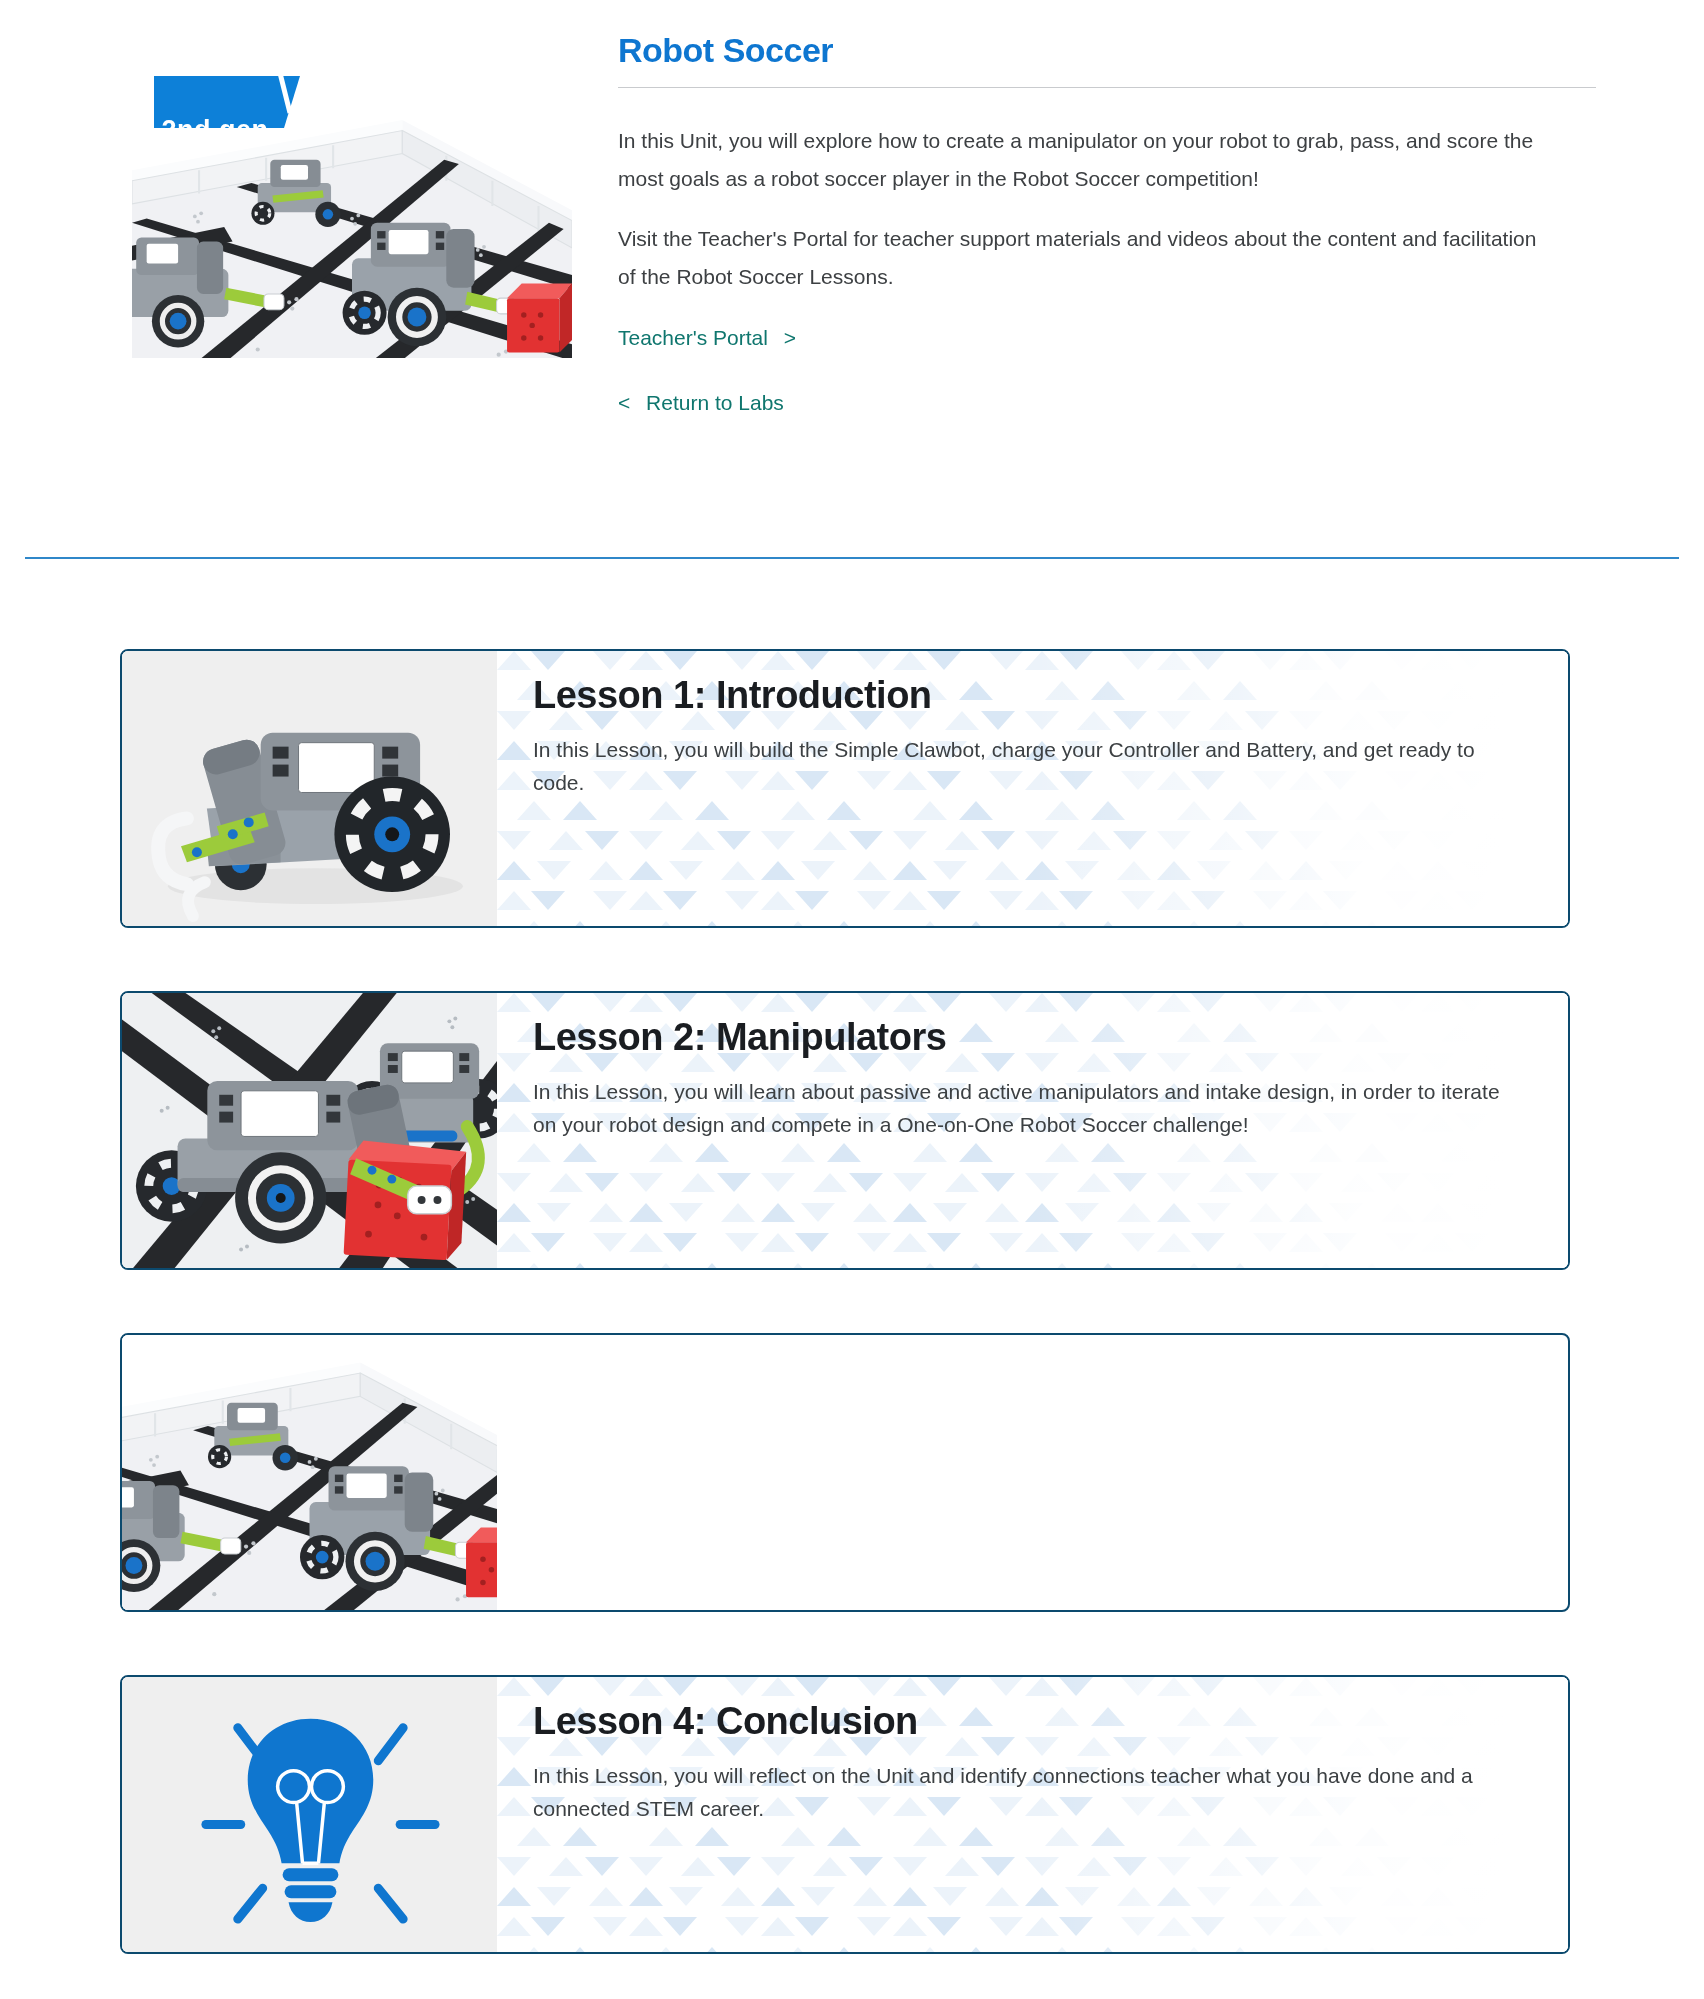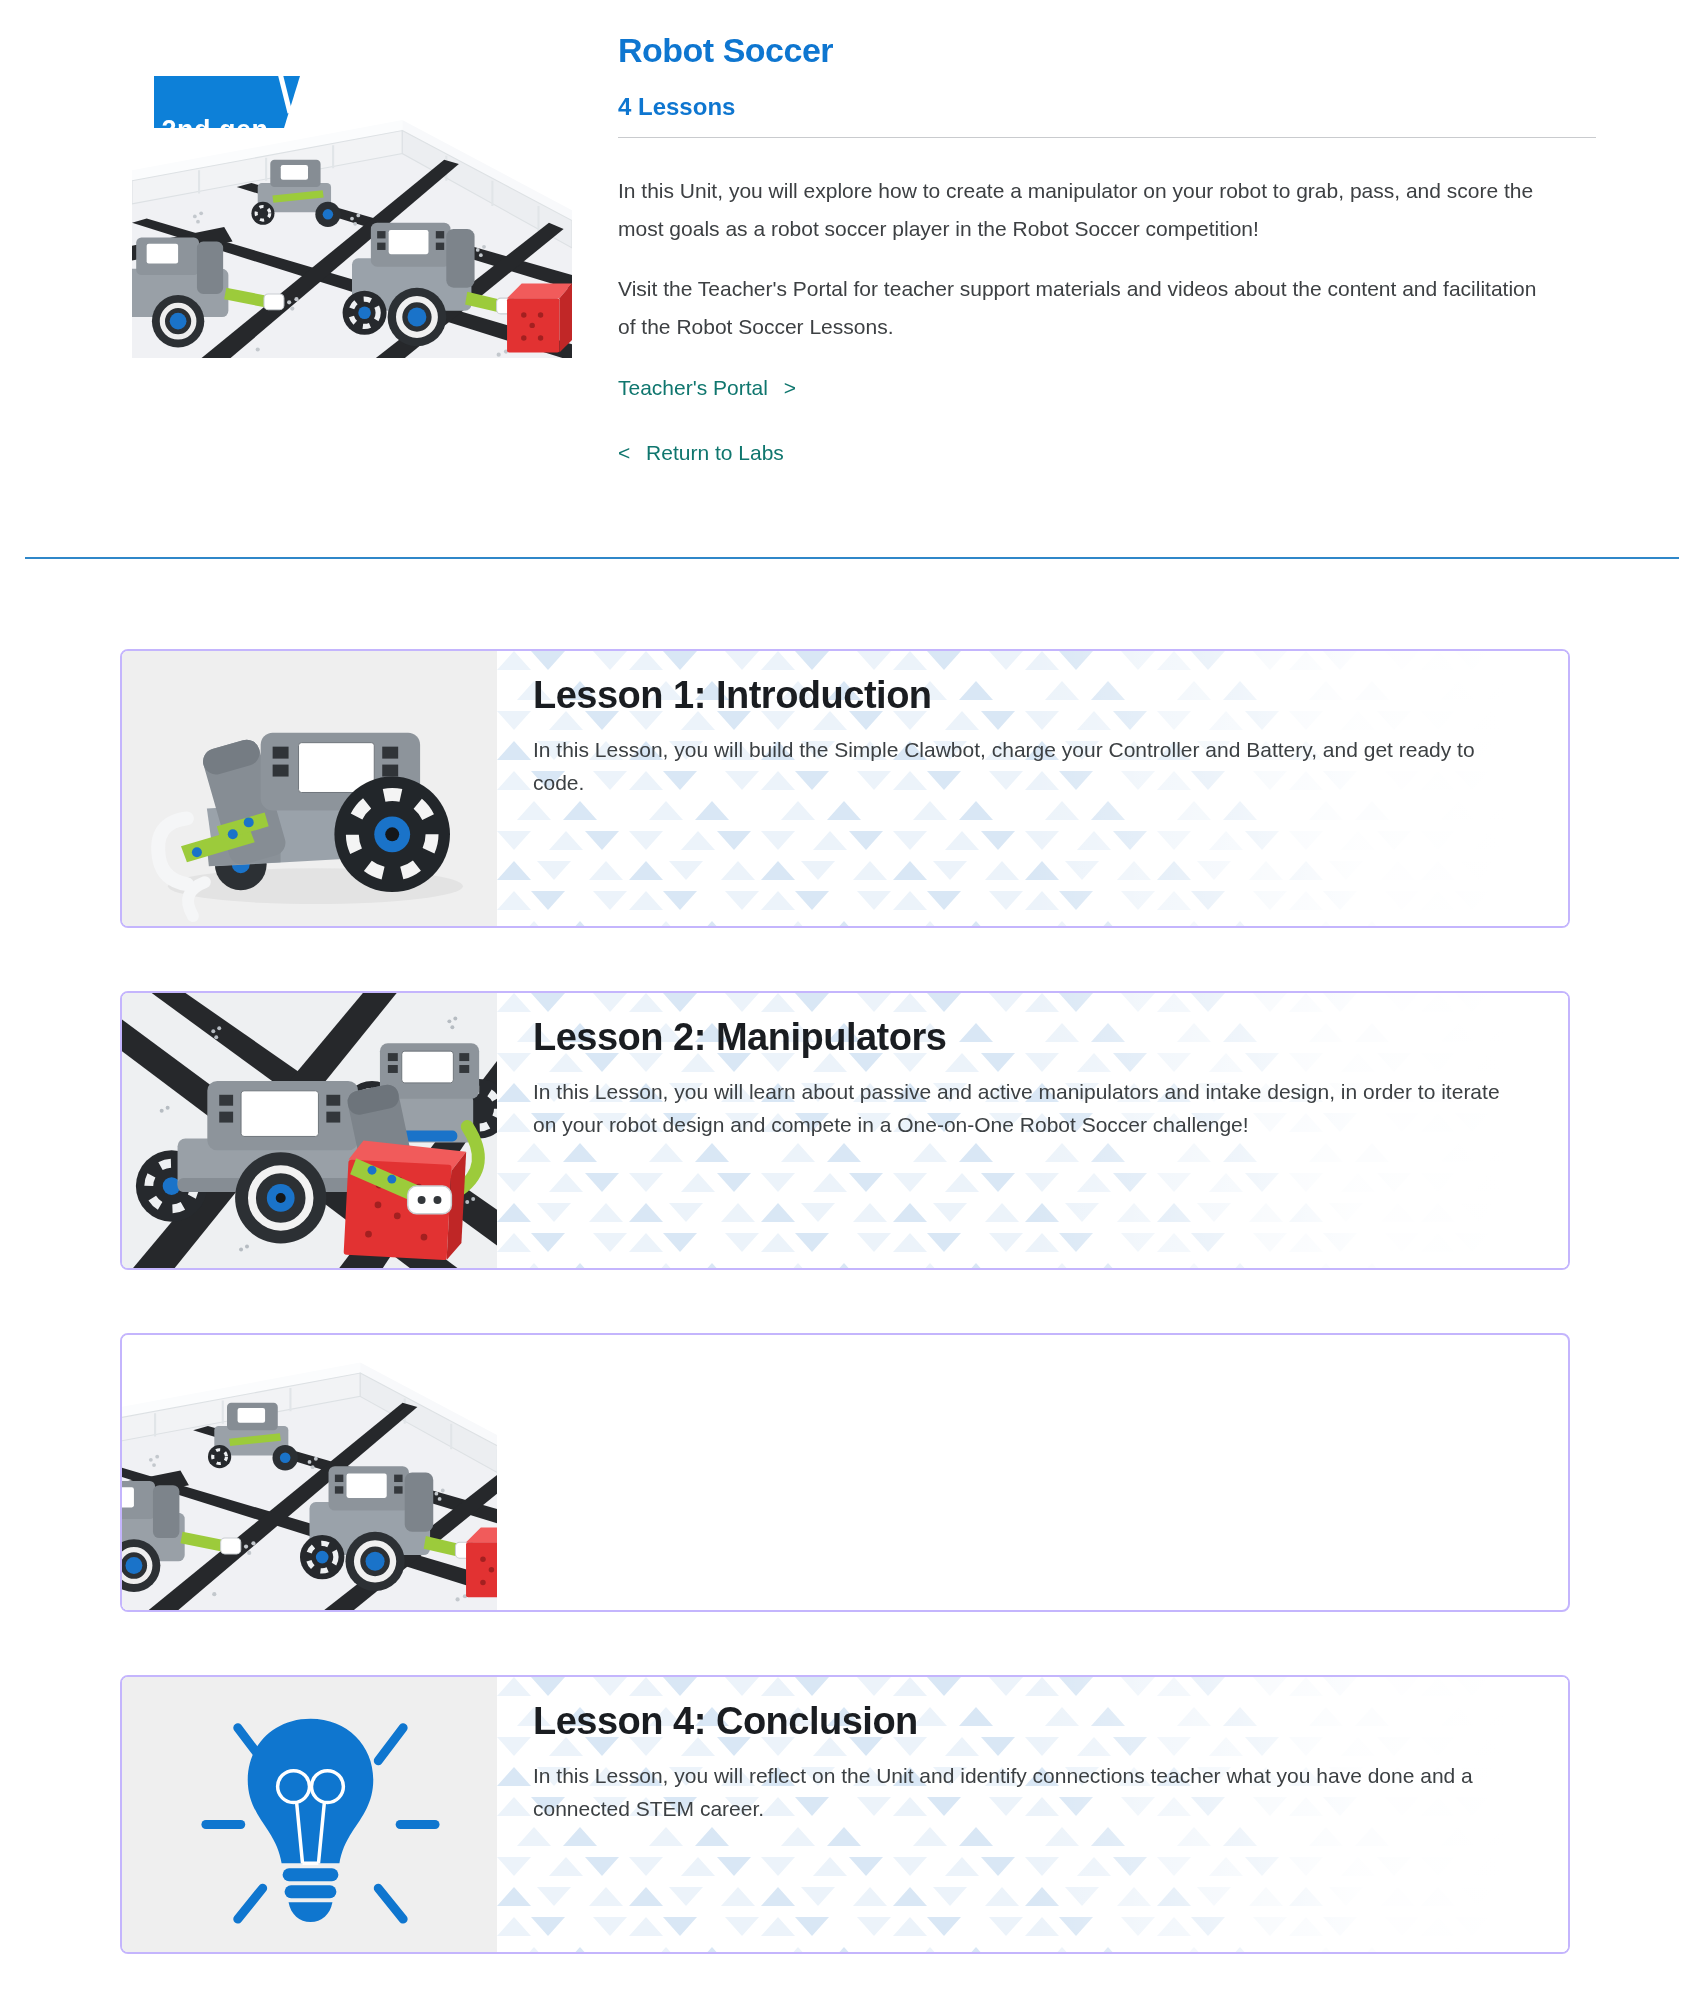--- a/index.html
+++ b/index.html
@@ -29,21 +29,21 @@
   a.unit-link + a.unit-link { margin-top:41px; }
   .chev-r { margin-left:10px; }
   .chev-l { margin-right:10px; }
 
   .blue-divider { position:absolute; left:25px; right:25px; top:557px; height:2px; background:#2f87c9; }
 
   
   .cards { position:absolute; left:120px; top:649px; width:1450px; }
   .card {
     box-sizing:border-box; height:279px; margin-bottom:63px;
-    border:2px solid #c4b5fd; border-radius:8px; overflow:hidden;
+    border:2px solid #0c4a6e; border-radius:8px; overflow:hidden;
     display:flex; background:#ffffff; cursor:pointer;
   }
   .card:last-child { margin-bottom:0; }
   .card-media { width:375px; min-width:375px; height:100%; position:relative; background:#efefef; overflow:hidden; }
   .card-media svg { display:block; width:100%; height:100%; }
   .card-content { position:relative; flex:1; overflow:hidden; background:#ffffff; }
   .tri-bg { position:absolute; left:0; top:0; width:100%; height:100%; }
   .tri-fade { position:absolute; inset:0;
     background:linear-gradient(90deg, rgba(255,255,255,0) 0%, rgba(255,255,255,0) 50%, rgba(255,255,255,0.92) 80%, #ffffff 94%);
   }
@@ -172,21 +172,20 @@
         <svg viewBox="0 0 146 52">
           <polygon points="0,0 146,0 130,52 0,52" fill="#0d80d8"></polygon>
           <line x1="126" y1="-3" x2="136" y2="37" stroke="#ffffff" stroke-width="5"></line>
         </svg>
         <span class="badge-label">2nd gen</span>
       </div>
     </div>
 
     <div class="unit-text">
       <h1 class="page-title">Robot Soccer</h1>
-      <div class="lesson-count">4 Lessons</div>
       <div class="unit-divider"></div>
       <p class="unit-desc">In this Unit, you will explore how to create a manipulator on your robot to grab, pass, and score the most goals as a robot soccer player in the Robot Soccer competition!</p>
       <p class="unit-desc">Visit the Teacher's Portal for teacher support materials and videos about the content and facilitation of the Robot Soccer Lessons.</p>
       <a class="unit-link" href="#">
         <span>Teacher's Portal</span>
         <span class="chev-r">&gt;</span>
       </a>
       <a class="unit-link" href="#">
         <span class="chev-l">&lt;</span>
         <span>Return to Labs</span>

